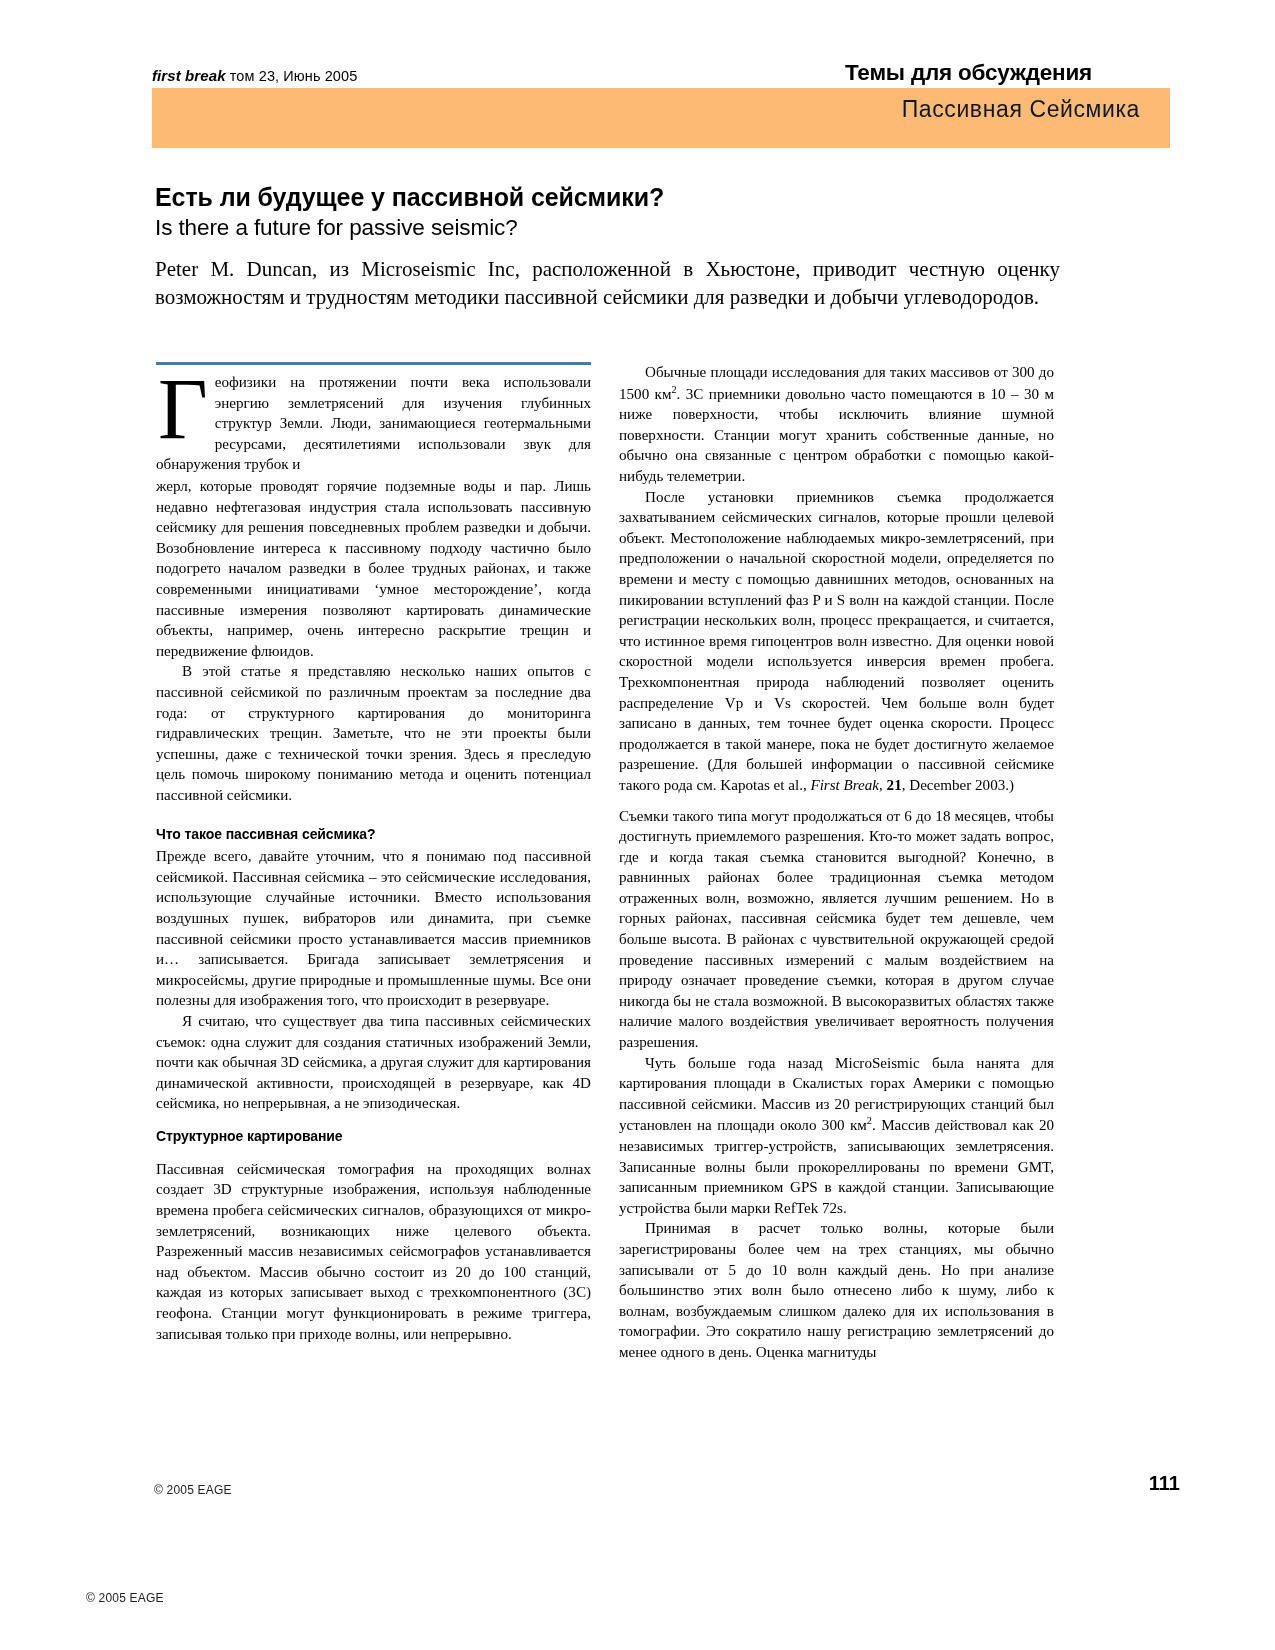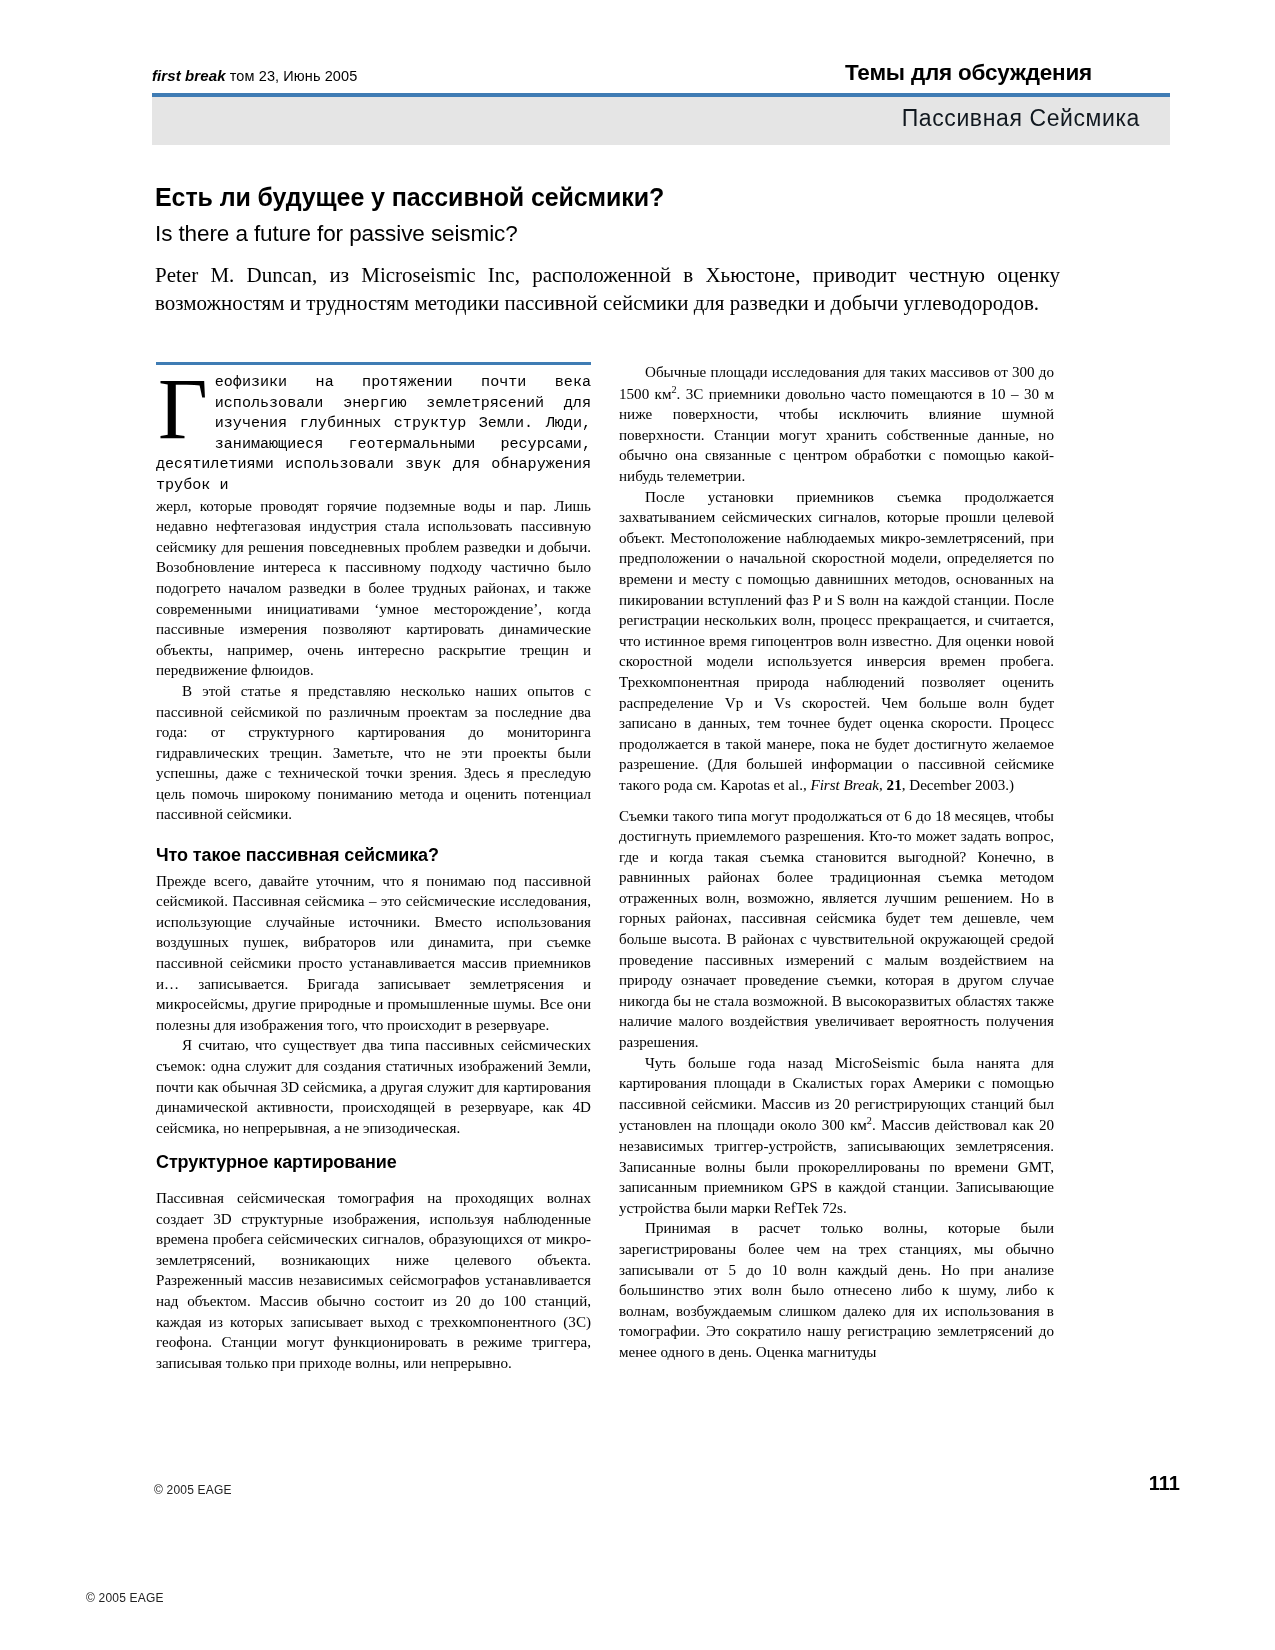--- a/index.html
+++ b/index.html
@@ -84,24 +84,24 @@
     position: absolute;
     left: 152px;
     top: 93px;
     width: 1018px;
     height: 4px;
     background: #3f7cb4;
   }
   .section-bar {
     position: absolute;
     left: 152px;
-    top: 97px;
+    top: 88px;
     width: 1018px;
-    height: 48px;
-    background: #e5e5e5;
+    height: 60px;
+    background: #fdba74;
   }
   .section-bar .section-title {
     position: absolute;
     right: 30px;
     top: 8px;
     font-family: "Liberation Sans", sans-serif;
     font-size: 23px;
     letter-spacing: 0.6px;
     color: #11181f;
     white-space: nowrap;
@@ -120,21 +120,21 @@
     font-size: 25px;
     line-height: 1.12;
     letter-spacing: -0.1px;
     margin: 0;
   }
   .title-en {
     font-family: "Liberation Sans", sans-serif;
     font-weight: normal;
     font-size: 22.5px;
     line-height: 1.15;
-    margin: 10px 0 0 0;
+    margin: 4px 0 0 0;
     letter-spacing: -0.1px;
   }
   .standfirst {
     font-family: "Liberation Serif", serif;
     font-size: 21px;
     line-height: 1.34;
     margin: 14px 0 0 0;
     text-align: justify;
     width: 905px;
   }
@@ -174,29 +174,28 @@
     float: left;
     font-family: "Liberation Serif", serif;
     font-size: 86px;
     line-height: 0.78;
     font-weight: normal;
     padding: 2px 7px 0 2px;
     margin-top: 2px;
   }
   .dropcap-body {
     text-align: justify;
-    font-family: Liberation Mono, monospace;
   }
   .after-drop { clear: both; }
 
   
   .col h3 {
     font-family: "Liberation Sans", sans-serif;
     font-weight: bold;
-    font-size: 18px;
+    font-size: 14px;
     margin: 20px 0 4px 0;
     letter-spacing: -0.1px;
     line-height: 1.2;
     text-align: left;
   }
   .col h3.spaced-above { margin-top: 14px; }
 
   .gap-sm { height: 10px; }
 
   .sup { font-size: 0.68em; vertical-align: super; }

